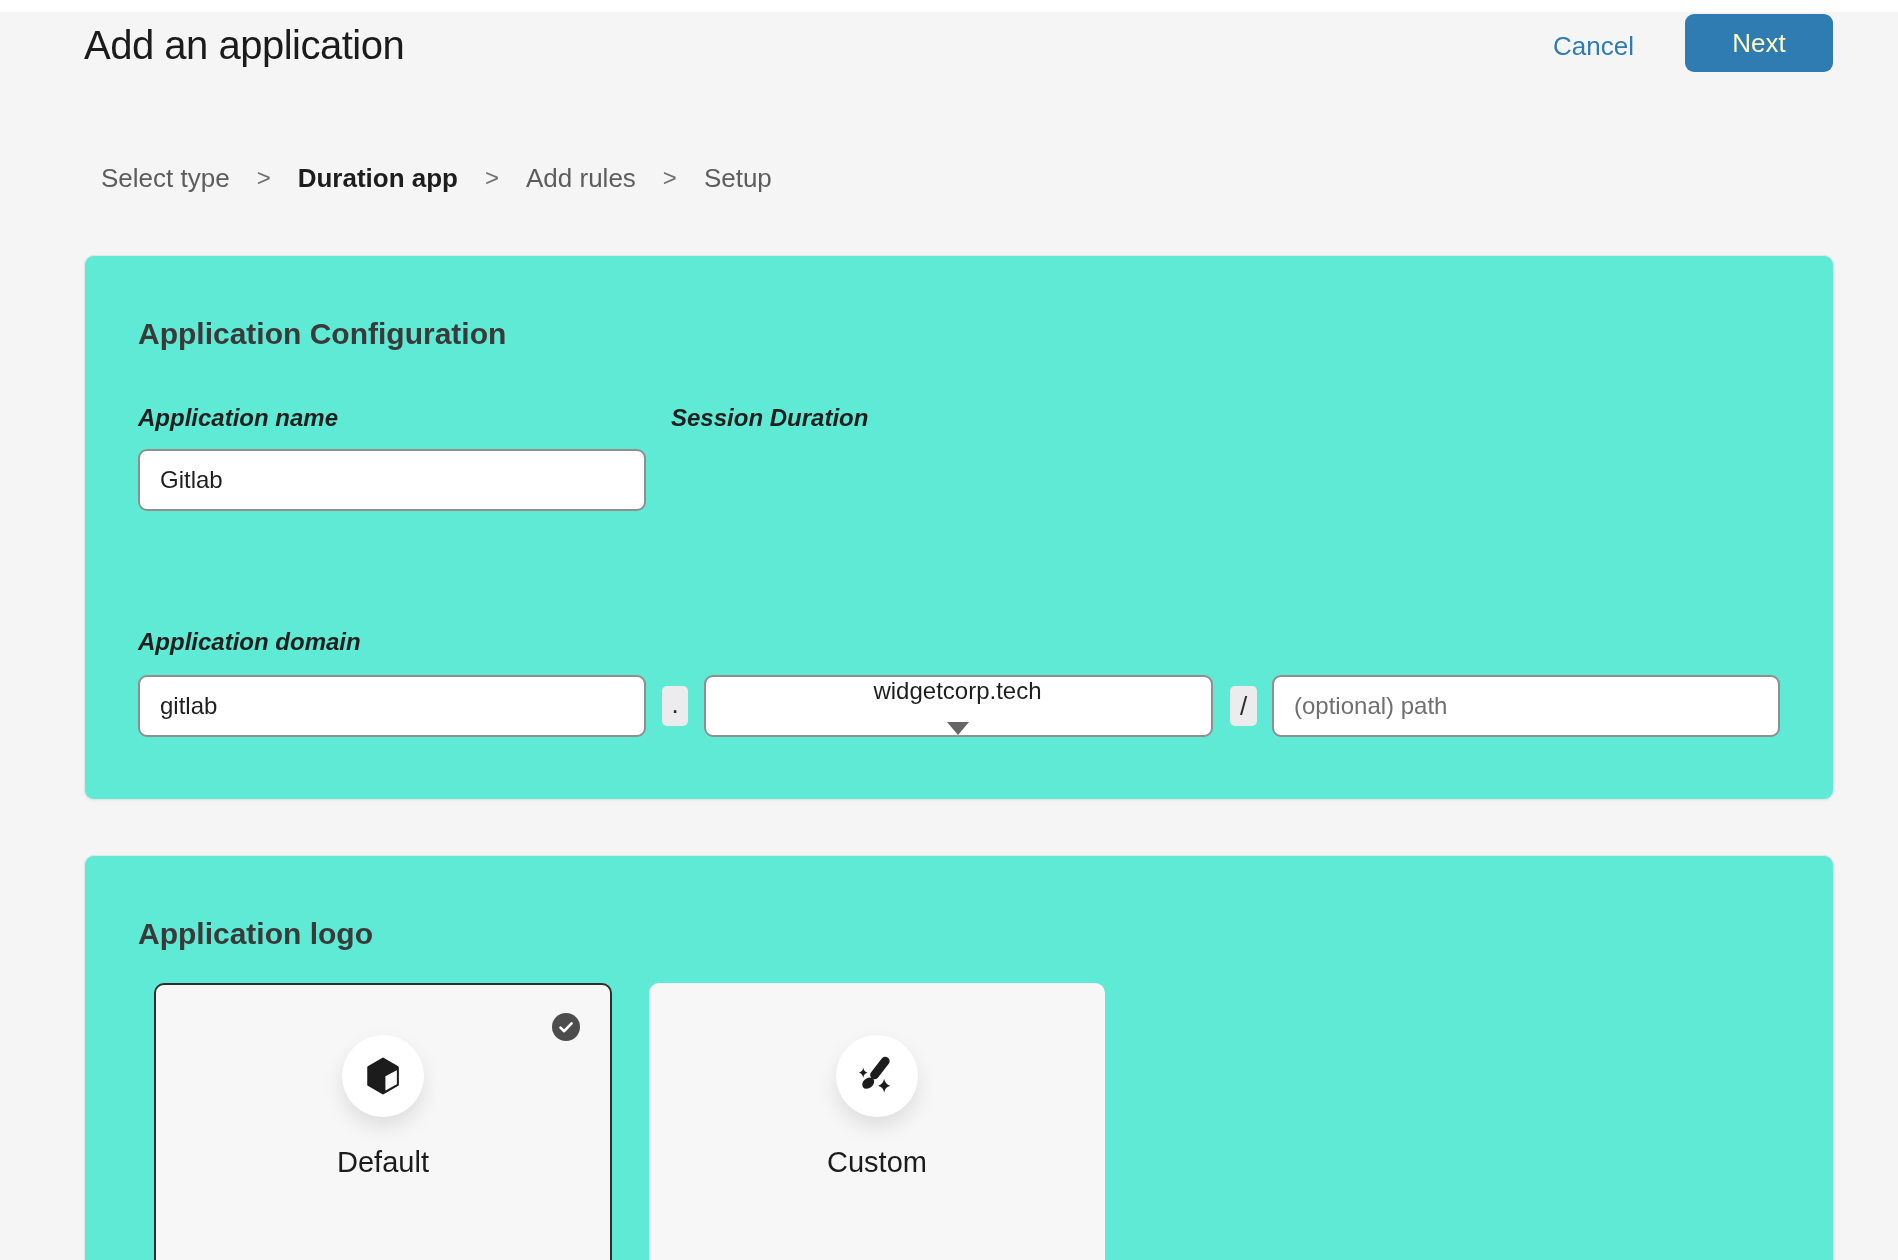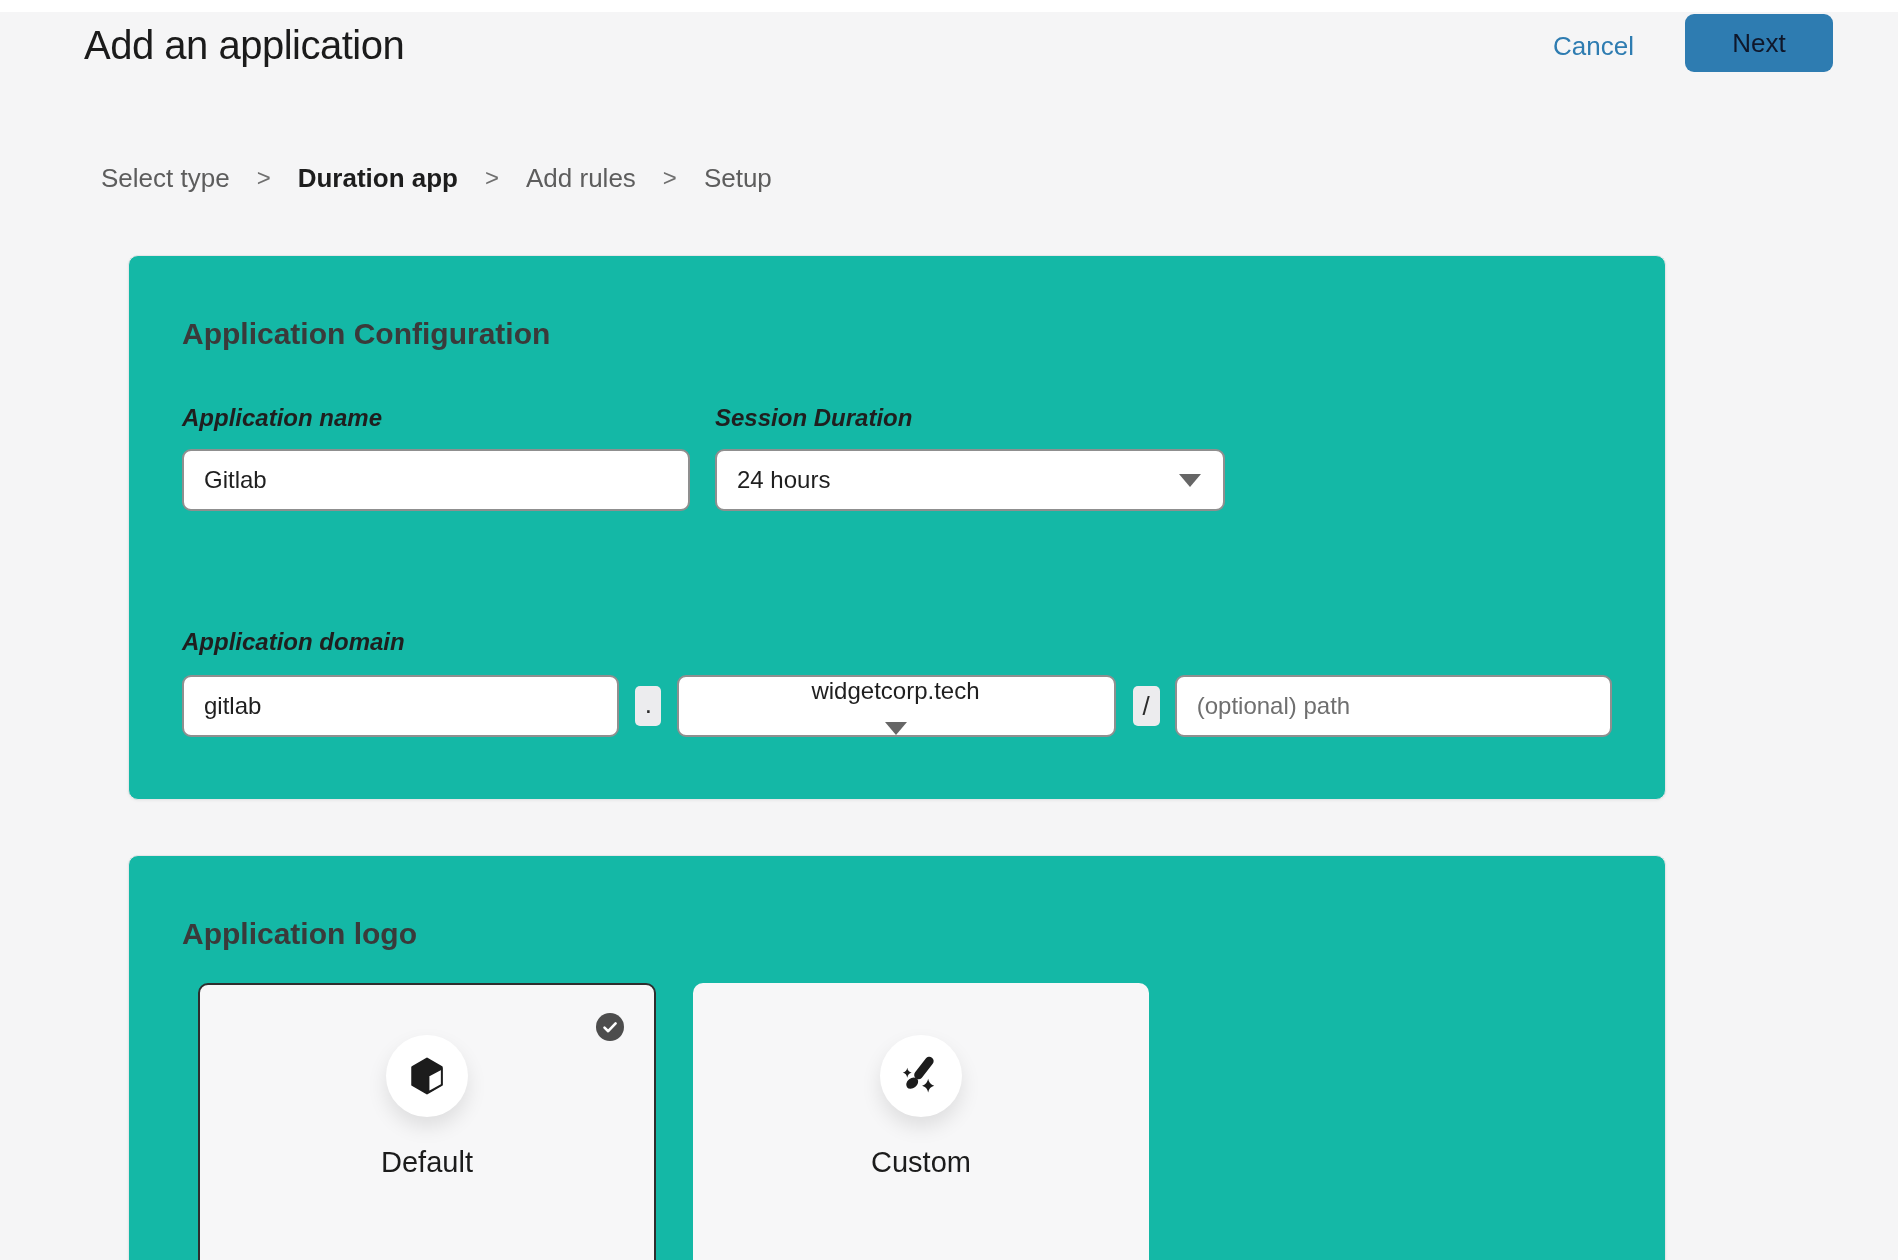--- a/index.html
+++ b/index.html
@@ -22,40 +22,39 @@
     letter-spacing: -0.5px; color: #1b1b1b;
   }
   .cancel-link {
     position: absolute; left: 1553px; top: 31px;
     font-size: 26px; line-height: 30px; color: #2e7cb1;
     cursor: pointer; background: none; border: none;
     font-family: "Liberation Sans", sans-serif;
   }
   .next-button {
     position: absolute; left: 1685px; top: 14px; width: 148px; height: 58px;
-    background: #2e7cb1; color: #0f172a; font-size: 26px;
+    background: #2e7cb1; color: #fef9c3; font-size: 26px;
     border: none; border-radius: 9px; cursor: pointer;
     font-family: "Liberation Sans", sans-serif;
   }
   
   .breadcrumb {
     position: absolute; left: 101px; top: 162px;
     display: flex; align-items: center; gap: 27px;
     font-size: 26px; line-height: 32px;
   }
   .crumb { color: #5d5d5d; cursor: pointer; }
   .crumb.active { color: #1d1d1d; font-weight: 700; }
   .crumb-sep { color: #6f6f6f; font-size: 24px; }
   
   .card {
-    position: absolute; left: 84px; width: 1538px;
-    background: #14b8a6; border: 1px solid #e6e6e8; border-radius: 10px;
+    position: absolute; left: 84px; width: 1750px;
+    background: #5eead4; border: 1px solid #e6e6e8; border-radius: 10px;
     box-shadow: 0 1px 3px rgba(0,0,0,0.05);
     padding: 58px 53px 0 53px;
-    margin-left: 44px;
   }
   .card-1 { top: 255px; height: 545px; }
   .card-2 { top: 855px; height: 560px; }
   .card-heading {
     font-size: 30px; line-height: 39px; font-weight: 700; color: #3a3a3a;
   }
   .field-label {
     font-size: 24px; line-height: 30px; font-weight: 700; color: #1f1f1f;
     margin-bottom: 16px;
     font-style: italic;
@@ -135,24 +134,20 @@
 <section class="card card-1">
   <h2 class="card-heading">Application Configuration</h2>
 
   <div class="row-1">
     <div class="col-name">
       <div class="field-label">Application name</div>
       <input class="text-input" type="text" value="Gitlab" style="">
     </div>
     <div class="col-session">
       <div class="field-label">Session Duration</div>
-      <div class="select-box">
-        <span class="select-value">24 hours</span>
-        <span class="caret-down"></span>
-      </div>
     </div>
   </div>
 
   <div class="field-label domain-label">Application domain</div>
   <div class="domain-row">
     <input class="text-input w-sub" type="text" value="gitlab" style="">
     <span class="sep-chip chip-dot">.</span>
     <div class="select-box w-domain">
       <span class="select-value">widgetcorp.tech</span>
       <span class="caret-down"></span>

